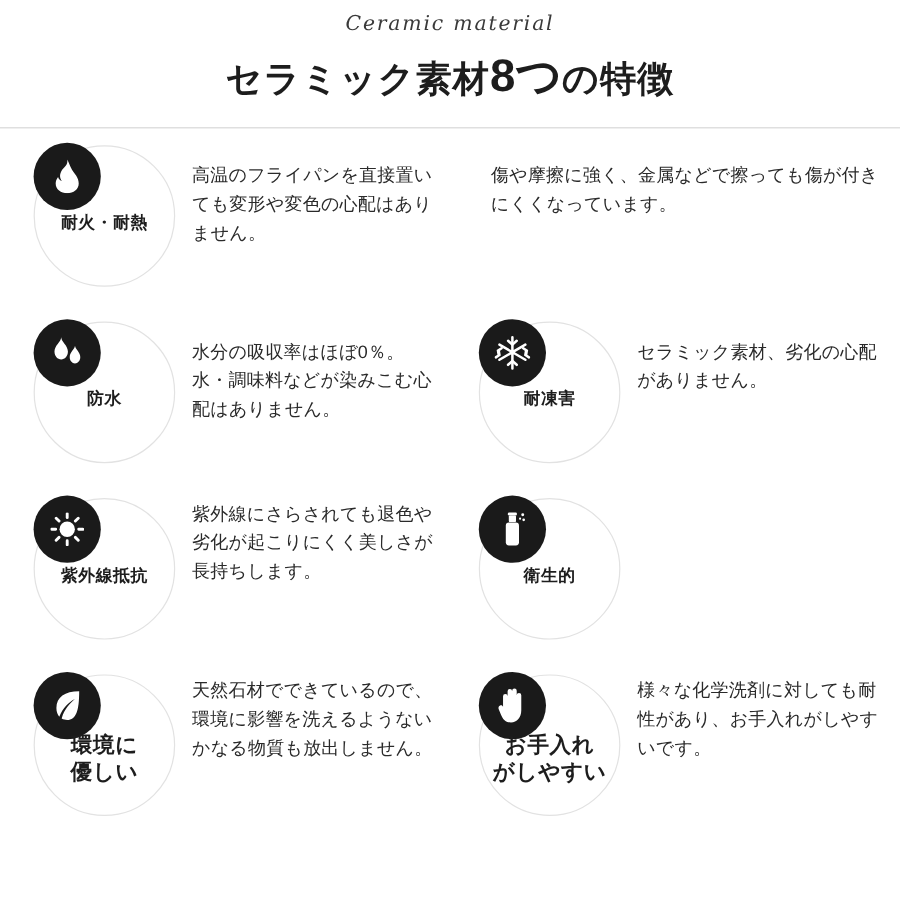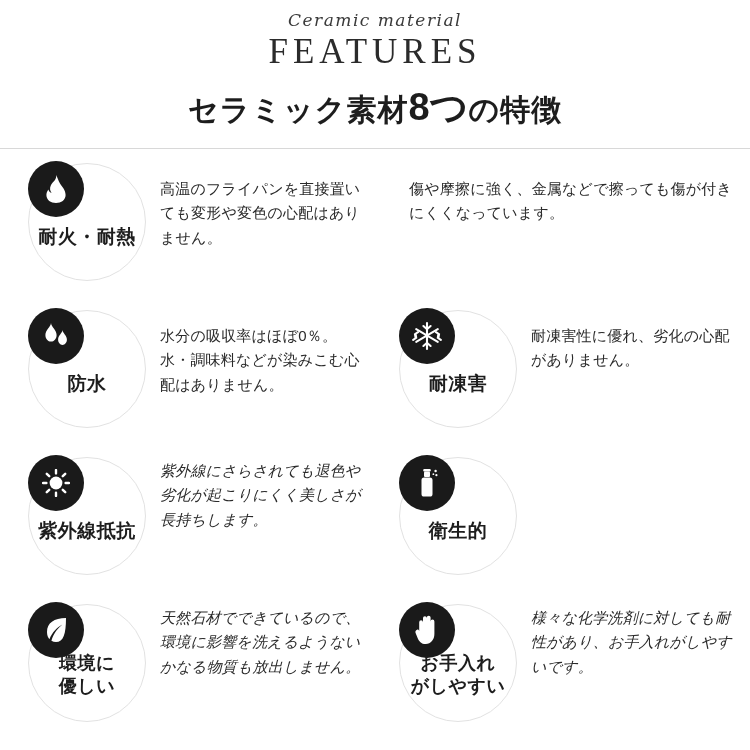--- a/index.html
+++ b/index.html
@@ -111,52 +111,51 @@
     display: flex;
     align-items: center;
     justify-content: center;
     color: #ffffff;
   }
   .disc svg { display: block; }
   .badge-label {
     position: absolute;
     left: 0;
     right: 0;
-    top: 64px;
+    top: 58px;
     text-align: center;
-    font-size: 19px;
+    font-size: 14px;
     font-weight: 700;
     line-height: 1.25;
     color: #1d1d1d;
     letter-spacing: 0.5px;
   }
   .badge-label.two-line {
     top: 50px;
     font-size: 18px;
   }
 
   .desc {
     flex: 1 1 auto;
     font-size: 15px;
     line-height: 1.62;
     color: #2a2a2a;
     padding-top: 18px;
     padding-left: 12px;
     letter-spacing: 0.2px;
   }
-  .desc.tall { padding-top: 6px; font-style: italic; }
+  .desc.tall { padding-top: 6px; }
 </style>
 </head>
 <body>
 
 <div class="page">
 
   <div class="header">
     <p class="script-title">Ceramic material</p>
-    <p class="features-word">FEATURES</p>
     <p class="jp-title"><span>セラミック素材</span><span class="big-num">8つ</span><span>の特徴</span></p>
     <hr class="rule">
   </div>
 
   <div class="grid">
 
     <div class="cell">
       <div class="badge">
         <div class="ring"></div>
         <div class="disc">
@@ -192,21 +191,21 @@
         <div class="ring"></div>
         <div class="disc">
           <svg width="30" height="30" viewBox="0 0 30 30" stroke="#fff" stroke-width="2.1" stroke-linecap="round" fill="none">
             <path d="M15 2v26M4.2 8.2l21.6 12.6M25.8 8.2L4.2 20.8"></path>
             <path d="M11.4 5l3.6 3.2L18.6 5M11.4 25l3.6-3.2 3.6 3.2"></path>
             <path d="M3.6 13.2l.6 3.6-3 2M26.4 13.2l-.6 3.6 3 2M3.6 16.8l-.6-3.6 3-2M26.4 16.8l.6-3.6-3-2"></path>
           </svg>
         </div>
         <div class="badge-label">耐凍害</div>
       </div>
-      <div class="desc">耐凍害性に優れ、劣化の心配がありません。</div>
+      <div class="desc">セラミック素材、劣化の心配がありません。</div>
     </div>
 
     <div class="cell">
       <div class="badge">
         <div class="ring"></div>
         <div class="disc">
           <svg width="28" height="28" viewBox="0 0 28 28" fill="#fff">
             <circle cx="14" cy="14" r="6.4"></circle>
             <g stroke="#fff" stroke-width="2.4" stroke-linecap="round">
               <path d="M14 1v3.4M14 23.6V27M1 14h3.4M23.6 14H27M4.8 4.8l2.4 2.4M20.8 20.8l2.4 2.4M23.2 4.8l-2.4 2.4M7.2 20.8l-2.4 2.4"></path>

